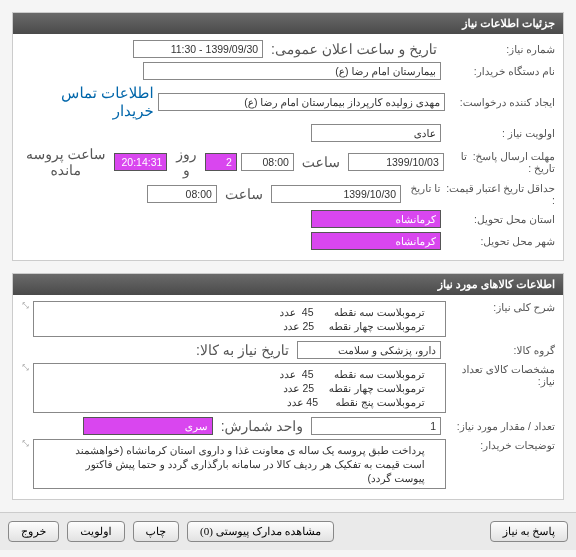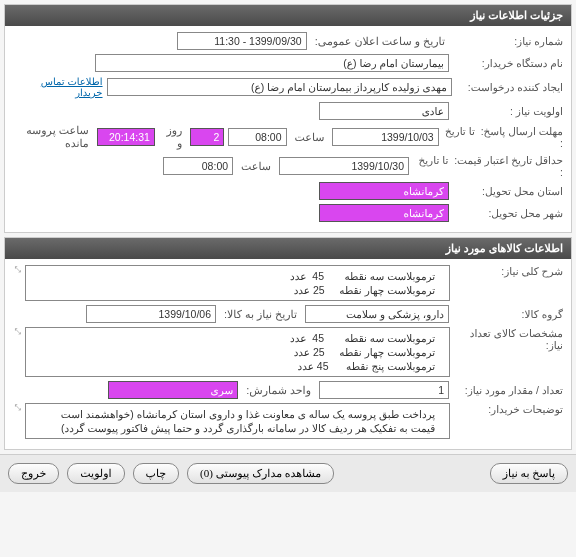--- a/index.html
+++ b/index.html
@@ -6,21 +6,21 @@
 body {
   font-family: Tahoma, Arial, sans-serif;
   font-size: 11px;
   background: #f5f5f5;
   direction: rtl;
   width: 576px;
   color: #333;
 }
 .panel {
   background: #fff;
-  margin: 4px;
+  margin: 12px;
   border: 1px solid #ccc;
 }
 .panel-header {
   background: linear-gradient(#6a6a6a, #4a4a4a);
   color: #fff;
   padding: 4px 8px;
   font-size: 11px;
   font-weight: bold;
 }
 .panel-body {
@@ -32,50 +32,50 @@
   margin-bottom: 4px;
   gap: 4px;
 }
 .label {
   width: 110px;
   color: #555;
   font-size: 10.5px;
 }
 .label-sm {
   color: #555;
-  font-size: 11px;
+  font-size: 14px;
   padding: 0 4px;
+  text-align: center;
 }
 .field {
   background: #fff;
   border: 1px solid #888;
   padding: 1px 4px;
   font-size: 10.5px;
   height: 18px;
   line-height: 14px;
 }
 .field-md { width: 130px; }
-.field-xl { width: 354px; }
+.field-xl { width: 298px; }
 .field-sm { width: 70px; }
 .field-xs { width: 40px; }
 .readonly-dark {
   background: #d946ef;
   color: #fff;
   border: 1px solid #555;
 }
 .link {
   color: #0066aa;
-  text-decoration: underline;
   cursor: pointer;
-  font-size: 10px;
+  font-size: 15px;
 }
 .textarea {
   background: #fff;
   border: 1px solid #888;
-  padding: 3px 14px;
+  padding: 3px 20px;
   font-size: 10.5px;
   width: 430px;
   min-height: 28px;
   line-height: 14px;
   white-space: pre-wrap;
 }
 .textarea-lg { min-height: 40px; }
 .footer-buttons {
   display: flex;
   gap: 8px;
@@ -83,21 +83,21 @@
   justify-content: flex-end;
   background: #eaeaea;
   border-top: 1px solid #ccc;
 }
 .btn {
   padding: 3px 12px;
   border: 1px solid #888;
   background: linear-gradient(#fdfdfd, #e2e2e2);
   font-size: 11px;
   cursor: pointer;
-  border-radius: 10px;
+  border-radius: 4px;
   font-family: Tahoma;
 }
 .btn-primary {
   margin-left: auto;
 }
 .resize-handle {
   width: 8px;
   height: 8px;
   font-size: 8px;
   color: #888;
@@ -179,21 +179,20 @@
       <span class="label">شرح کلی نیاز:</span>
       <div class="textarea">ترموبلاست سه نقطه       45  عدد
 ترموبلاست چهار نقطه     25 عدد</div>
       <span class="resize-handle">⤡</span>
     </div>
 
     <div class="row">
       <span class="label">گروه کالا:</span>
       <span class="field" style="width:144px">دارو، پزشکی و سلامت</span>
       <span class="label-sm">تاریخ نیاز به کالا:</span>
-      <span class="field field-md">1399/10/06</span>
     </div>
 
     <div class="row" style="align-items:flex-start">
       <span class="label">مشخصات کالای تعداد نیاز:</span>
       <div class="textarea textarea-lg">ترموبلاست سه نقطه       45  عدد
 ترموبلاست چهار نقطه     25 عدد
 ترموبلاست پنج نقطه      45 عدد</div>
       <span class="resize-handle">⤡</span>
     </div>
 

